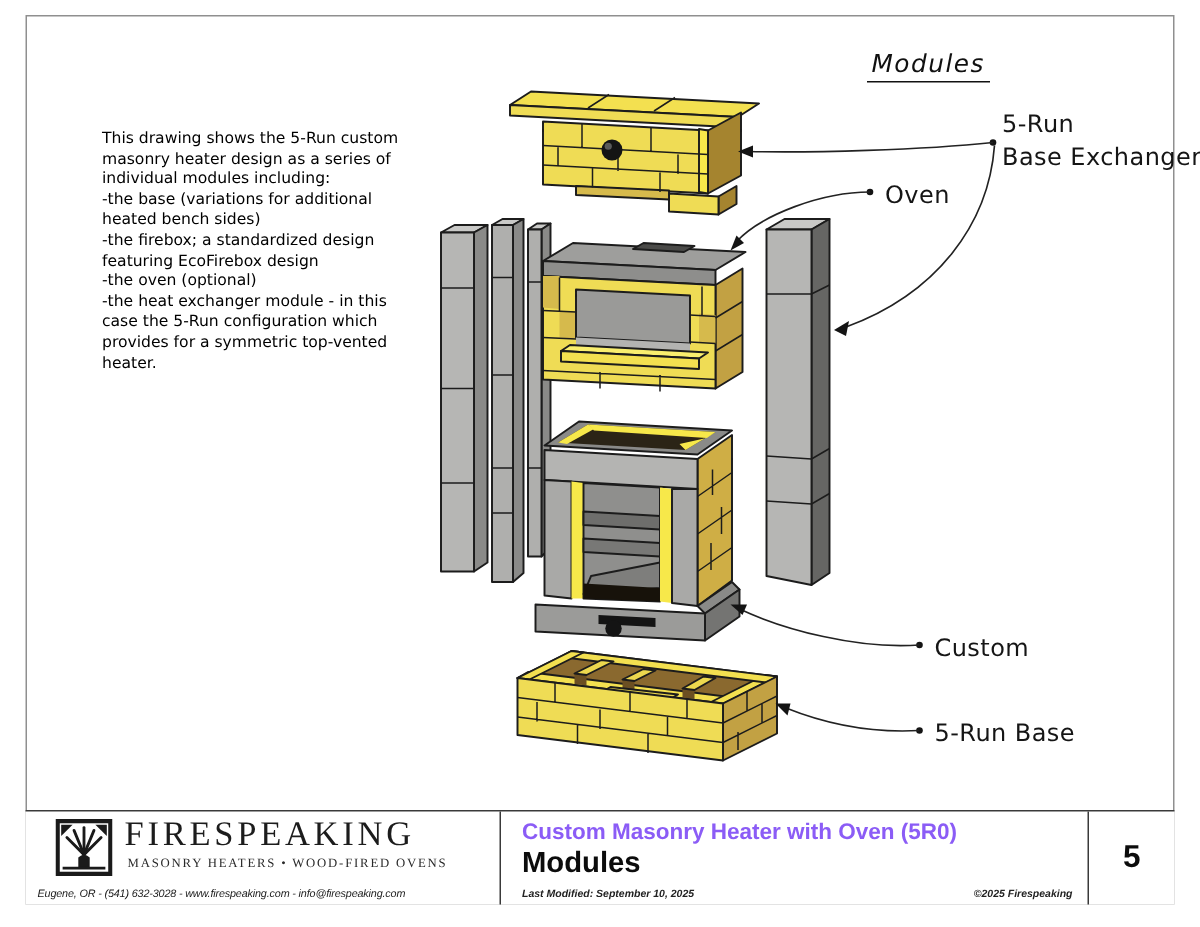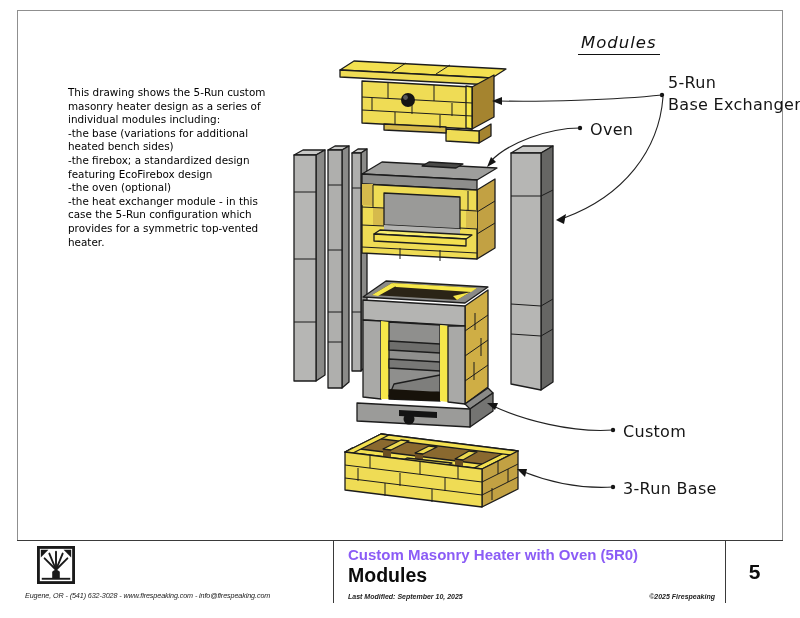--- a/index.html
+++ b/index.html
@@ -202,38 +202,40 @@
       <polygon class="blk" points="517,469 527,469 525,477"></polygon>
     </g>
   </svg>
 
   <div class="hand" style="left:668px;top:73px;">
     <span>5-Run</span>
     <span class="l2">Base Exchanger</span>
   </div>
   <div class="hand" style="left:590px;top:120px;">Oven</div>
   <div class="hand" style="left:623px;top:422px;">Custom</div>
-  <div class="hand" style="left:623px;top:479px;">3-Run Base</div>
+  <div class="hand" style="left:623px;top:479px;">5-Run Base</div>
 
   <div class="title-block">
     <div class="tb-left">
       <svg class="logo" width="38" height="38" viewBox="0 0 40 40">
         <rect x="1.5" y="1.5" width="37" height="37" fill="#fff" stroke="#1a1a1a" stroke-width="3"></rect>
         <polygon points="4,4 12,4 4,12" fill="#1a1a1a"></polygon>
         <polygon points="36,4 28,4 36,12" fill="#1a1a1a"></polygon>
         <g stroke="#1a1a1a" stroke-width="2" stroke-linecap="round">
           <line x1="20" y1="25" x2="8" y2="13"></line>
           <line x1="20" y1="25" x2="13" y2="8"></line>
           <line x1="20" y1="25" x2="20" y2="6"></line>
           <line x1="20" y1="25" x2="27" y2="8"></line>
           <line x1="20" y1="25" x2="32" y2="13"></line>
         </g>
         <path d="M16,34 L16,27 Q20,23 24,27 L24,34 Z" fill="#1a1a1a"></path>
         <line x1="5" y1="34.5" x2="35" y2="34.5" stroke="#1a1a1a" stroke-width="2"></line>
       </svg>
+      <div class="company">FIRESPEAKING</div>
+      <div class="tagline">MASONRY HEATERS • WOOD-FIRED OVENS</div>
       <div class="contact">Eugene, OR - (541) 632-3028 - www.firespeaking.com - info@firespeaking.com</div>
     </div>
     <div class="tb-mid">
       <div class="proj-title">Custom Masonry Heater with Oven (5R0)</div>
       <div class="sheet-name">Modules</div>
       <div class="tb-bottom">
         <span>Last Modified: September 10, 2025</span>
         <span>©2025 Firespeaking</span>
       </div>
     </div>

